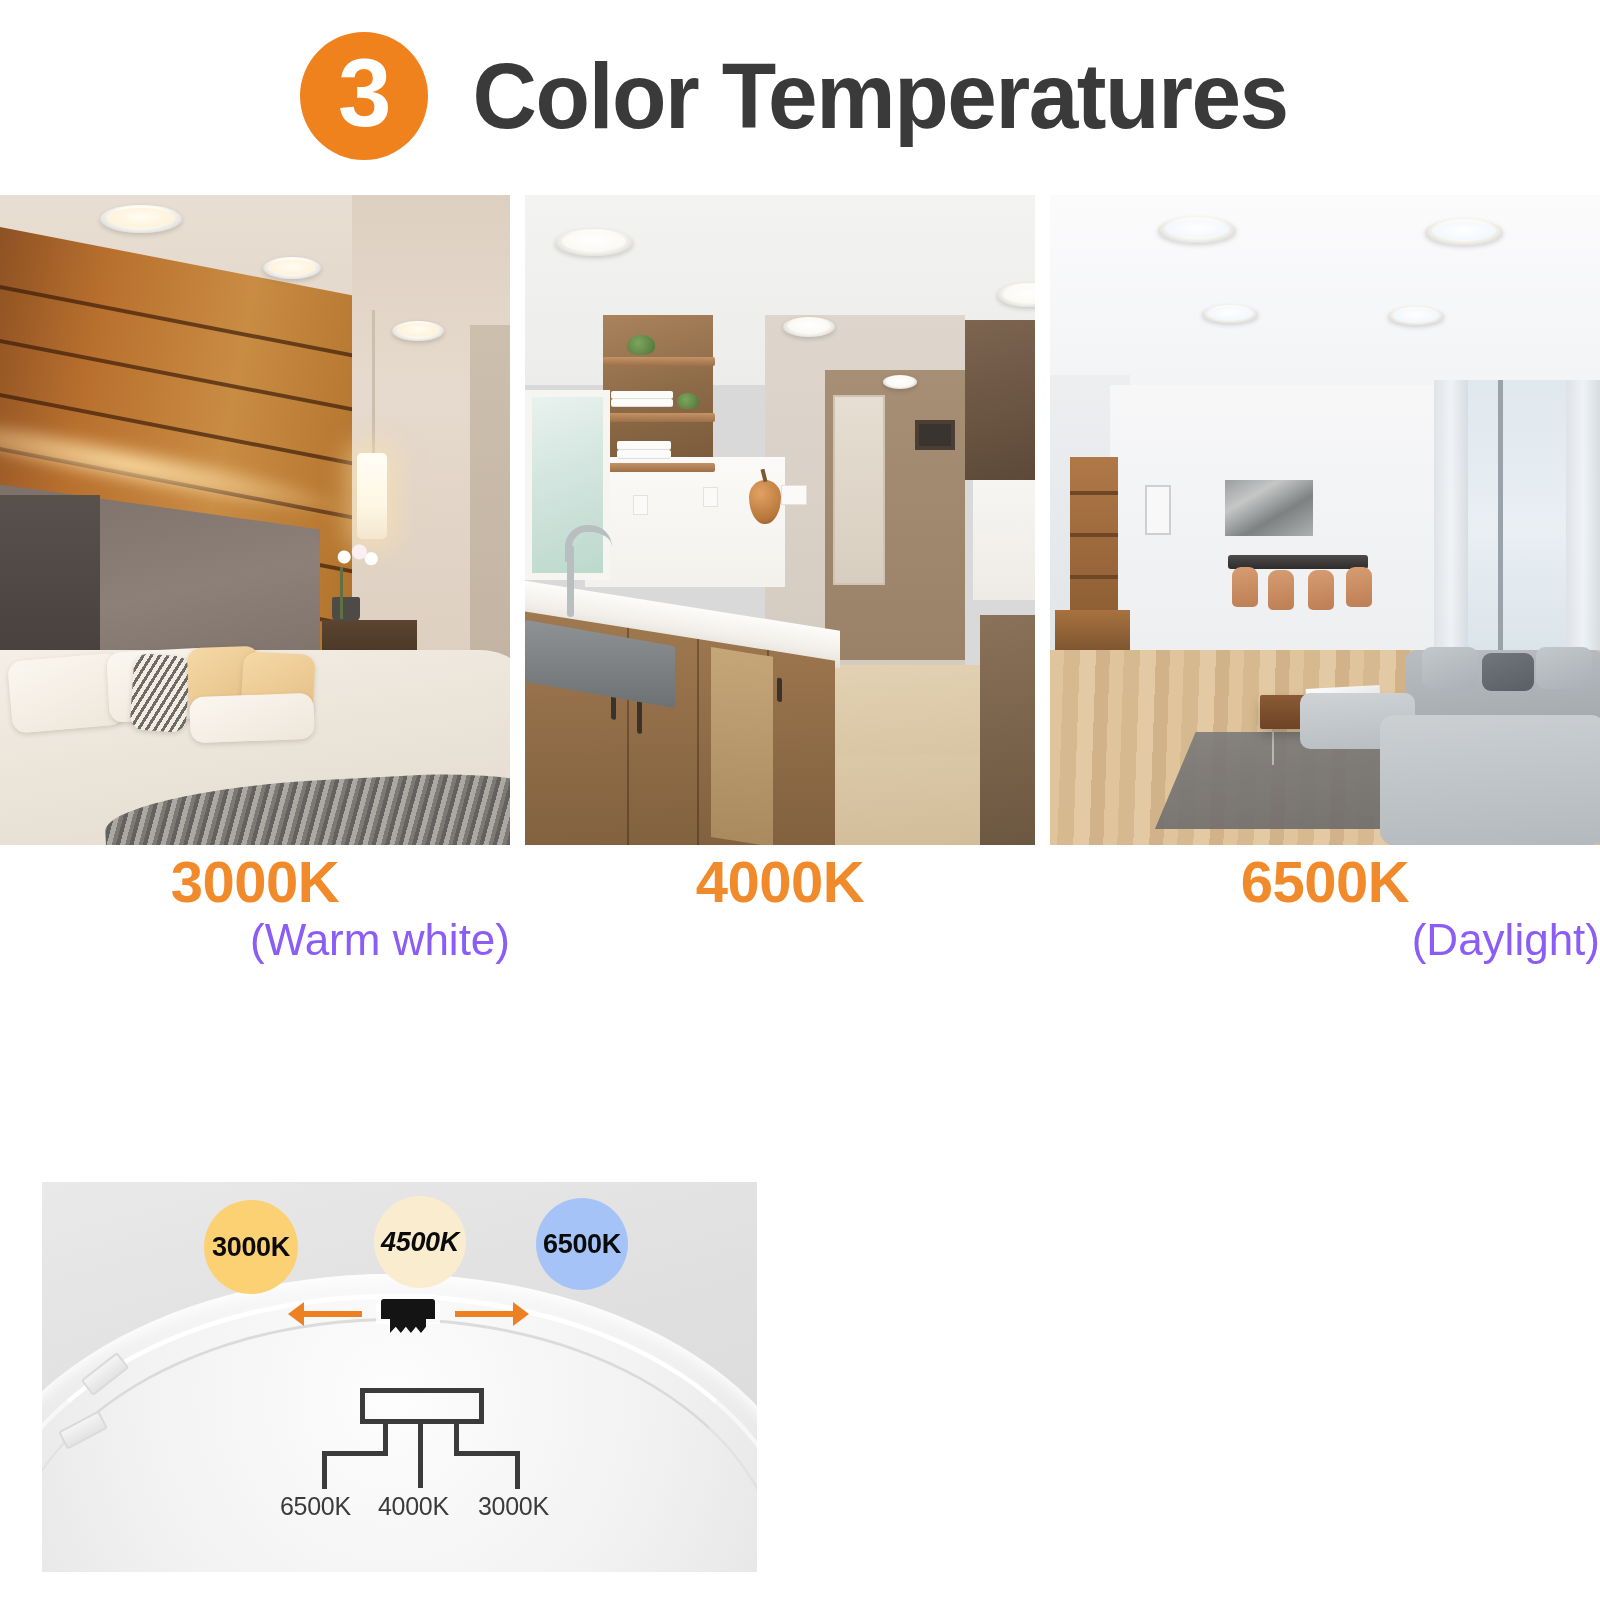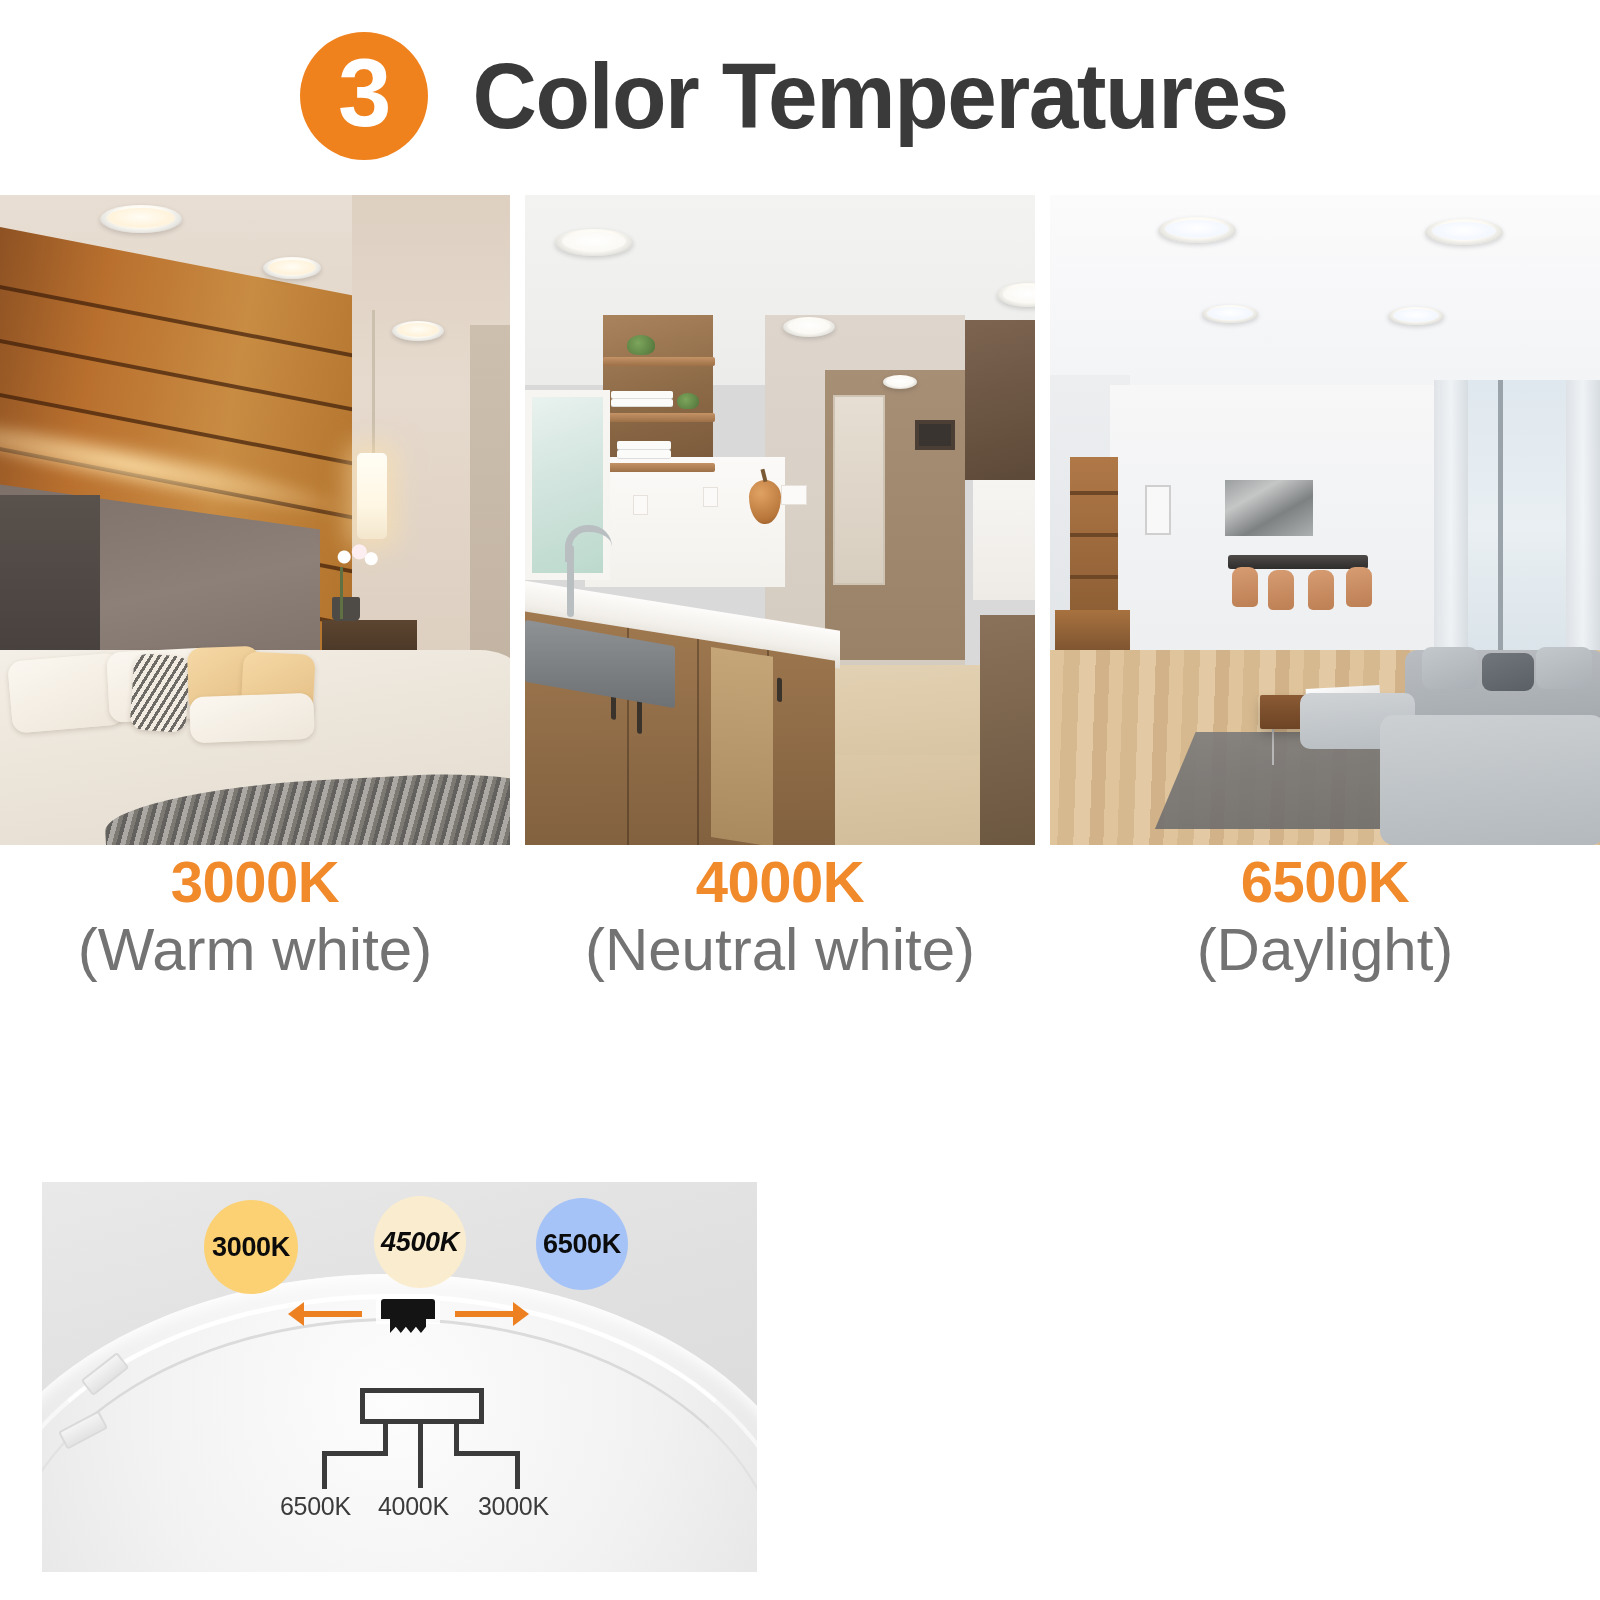--- a/index.html
+++ b/index.html
@@ -361,22 +361,23 @@
   .labels { position: absolute; left: 0; top: 852px; width: 1600px; height: 152px; }
   .label-col { position: absolute; top: 0; text-align: center; }
   .label-col.c1 { left: 0px;    width: 510px; }
   .label-col.c2 { left: 525px;  width: 510px; }
   .label-col.c3 { left: 1050px; width: 550px; }
   .kelvin {
     color: #F08A2B; font-size: 58px; font-weight: bold; letter-spacing: -0.5px;
     line-height: 1.05;
   }
   .kelvin-sub {
-    color: #737373; font-size: 60px; font-weight: normal; line-height: 1.15;
+    color: #8b5cf6; font-size: 44px; font-weight: normal; line-height: 1.15;
     margin-top: 2px;
+    text-align: right;
   }
 
   
   .banner {
     position: absolute; left: 0; top: 1017px; width: 1600px; height: 111px;
     background: #ED8122;
     display: flex; align-items: center;
   }
   .banner-text {
     color: #ffffff; font-size: 58px; font-weight: bold;
@@ -608,21 +609,20 @@
     </div>
   </div>
 
   <div class="labels">
     <div class="label-col c1">
       <div class="kelvin">3000K</div>
       <div class="kelvin-sub">(Warm white)</div>
     </div>
     <div class="label-col c2">
       <div class="kelvin">4000K</div>
-      <div class="kelvin-sub">(Neutral white)</div>
     </div>
     <div class="label-col c3">
       <div class="kelvin">6500K</div>
       <div class="kelvin-sub">(Daylight)</div>
     </div>
   </div>
 
 
   <div class="bottom">
 

